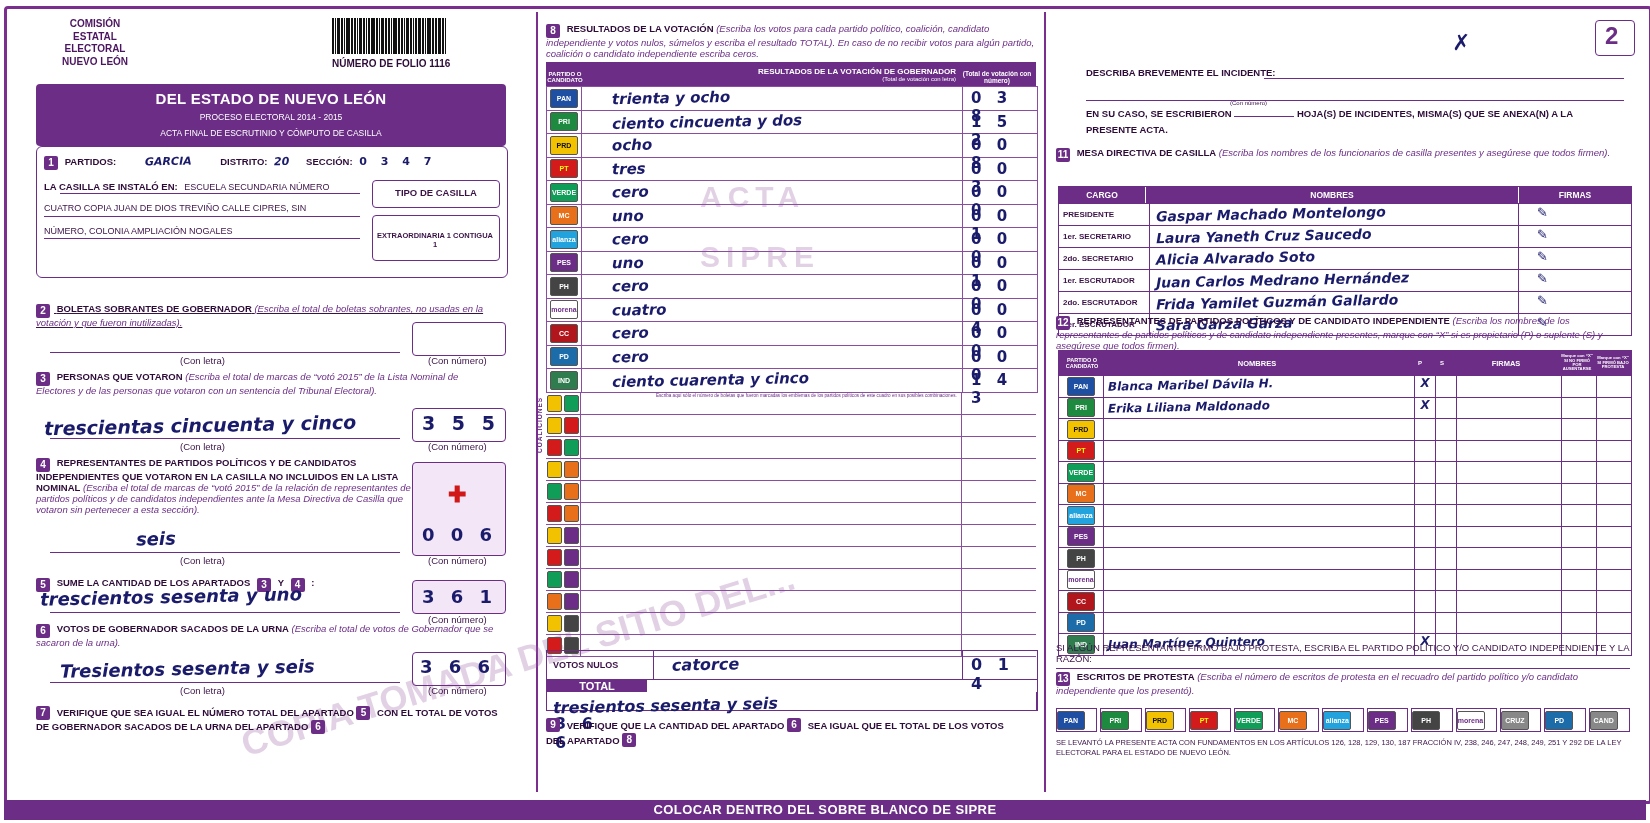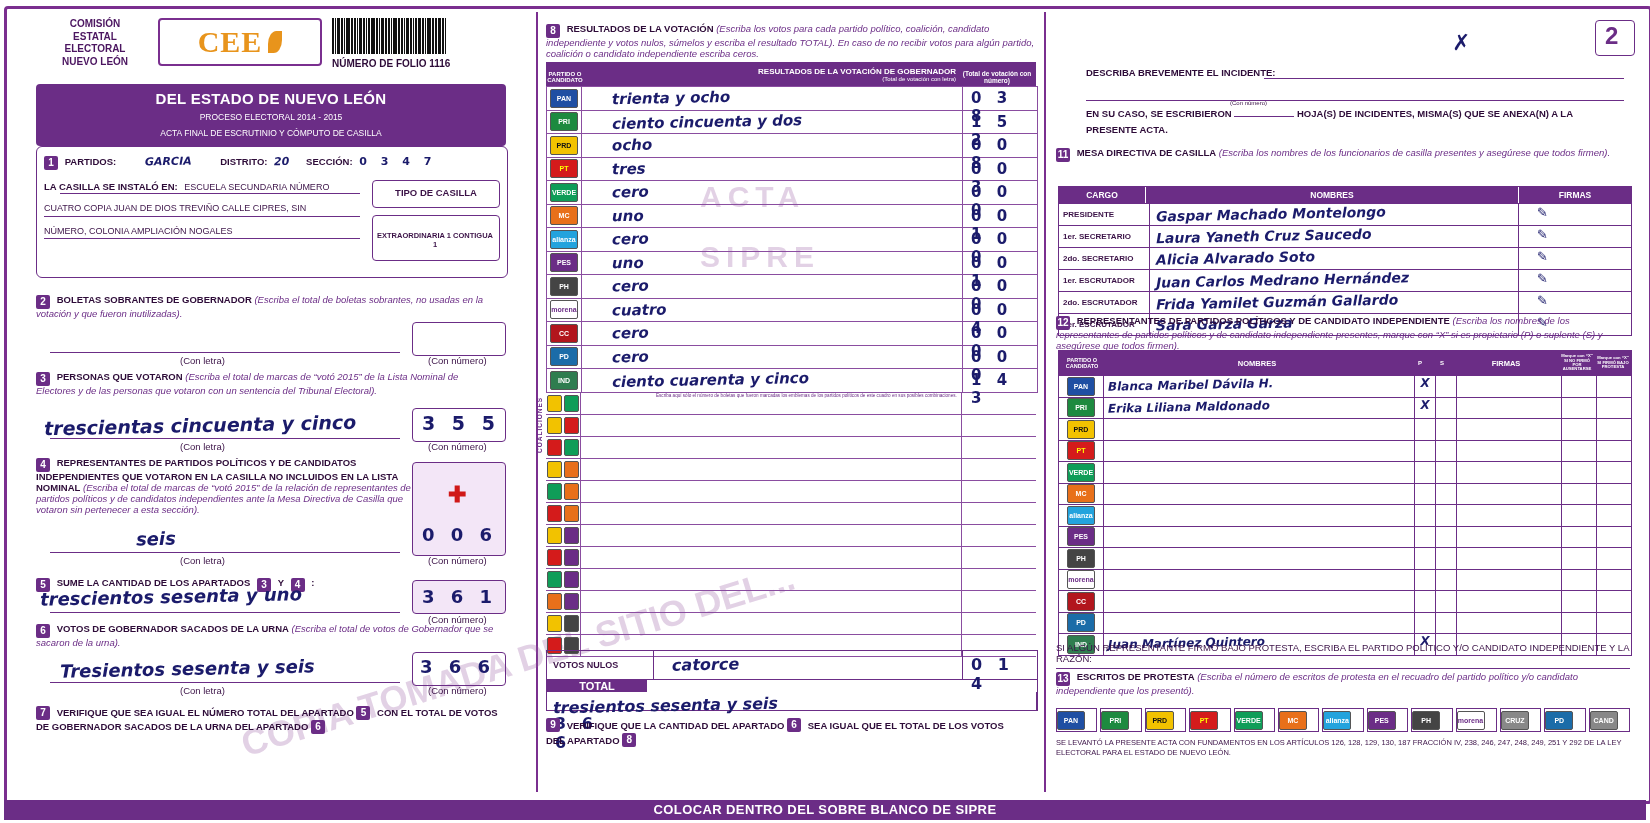--- a/index.html
+++ b/index.html
@@ -94,24 +94,20 @@
   <div class="vline" style="left:536px;"></div>
   <div class="vline" style="left:1044px;"></div>
 
   <div class="watermark" style="left:700px;top:180px;font-size:30px;letter-spacing:6px;">ACTA</div>
   <div class="watermark" style="left:700px;top:240px;font-size:30px;letter-spacing:6px;">SIPRE</div>
   <div class="watermark" style="left:230px;top:640px;font-size:36px;transform:rotate(-17deg);">COPIA TOMADA DEL SITIO DEL...</div>
 
   <div class="cee-box">
     COMISIÓN<br>ESTATAL<br>ELECTORAL<br>NUEVO LEÓN
   </div>
-  <div class="cee-logo">
-    <span>CEE</span>
-    <div class="cee-leaf"></div>
-  </div>
   <div class="barcode">
     <i></i><i style="width:1px"></i><i style="width:3px"></i><i></i><i style="width:1px"></i><i style="width:4px"></i><i></i><i style="width:2px"></i><i style="width:1px"></i><i style="width:3px"></i><i></i><i style="width:1px"></i><i style="width:2px"></i><i style="width:4px"></i><i></i><i style="width:1px"></i><i style="width:3px"></i><i style="width:2px"></i><i></i><i style="width:1px"></i><i style="width:4px"></i><i></i><i style="width:2px"></i><i style="width:1px"></i><i style="width:3px"></i><i></i><i style="width:1px"></i><i style="width:2px"></i><i style="width:3px"></i><i></i><i style="width:1px"></i><i style="width:4px"></i><i></i><i style="width:2px"></i><i style="width:3px"></i><i></i><i style="width:1px"></i>
   </div>
   <div class="folio">NÚMERO DE FOLIO 1116</div>
 
   <div class="titlebox">
     <div class="t1">DEL ESTADO DE NUEVO LEÓN</div>
     <div class="t2">PROCESO ELECTORAL 2014 - 2015</div>
     <div class="t2">ACTA FINAL DE ESCRUTINIO Y CÓMPUTO DE CASILLA</div>
   </div>
@@ -138,21 +134,21 @@
   </div>
   <div style="position:absolute;left:60px;top:193px;width:300px;height:1px;background:#6b2d86;"></div>
   <div style="position:absolute;left:44px;top:216px;width:316px;height:1px;background:#6b2d86;"></div>
   <div style="position:absolute;left:44px;top:238px;width:316px;height:1px;background:#6b2d86;"></div>
 
   <div class="boxline" style="position:absolute;left:372px;top:180px;width:126px;height:26px;"></div>
   <div class="sec" style="left:378px;top:188px;width:116px;text-align:center;font-weight:bold;">TIPO DE CASILLA</div>
   <div class="boxline" style="position:absolute;left:372px;top:215px;width:126px;height:44px;"></div>
   <div class="sec" style="left:376px;top:232px;width:118px;text-align:center;font-weight:bold;font-size:7.5px;">EXTRAORDINARIA 1 CONTIGUA 1</div>
 
-  <div class="sec" style="left:36px;top:295px;width:460px;">
+  <div class="sec" style="left:36px;top:304px;width:460px;text-decoration:underline;">
     <span class="num">2</span>
     <b>BOLETAS SOBRANTES DE GOBERNADOR</b>
     <span class="it">(Escriba el total de boletas sobrantes, no usadas en la votación y que fueron inutilizadas).</span>
   </div>
   <div style="position:absolute;left:50px;top:352px;width:350px;height:1px;background:#6b2d86;"></div>
   <div class="boxline" style="position:absolute;left:412px;top:322px;width:92px;height:32px;"></div>
   <div class="sec" style="left:180px;top:356px;">(Con letra)</div>
   <div class="sec" style="left:428px;top:356px;">(Con número)</div>
   <div class="hw" style="position:absolute;left:70px;top:332px;font-size:17px;"></div>
   <div class="hwd" style="position:absolute;left:424px;top:330px;font-size:17px;"></div>

